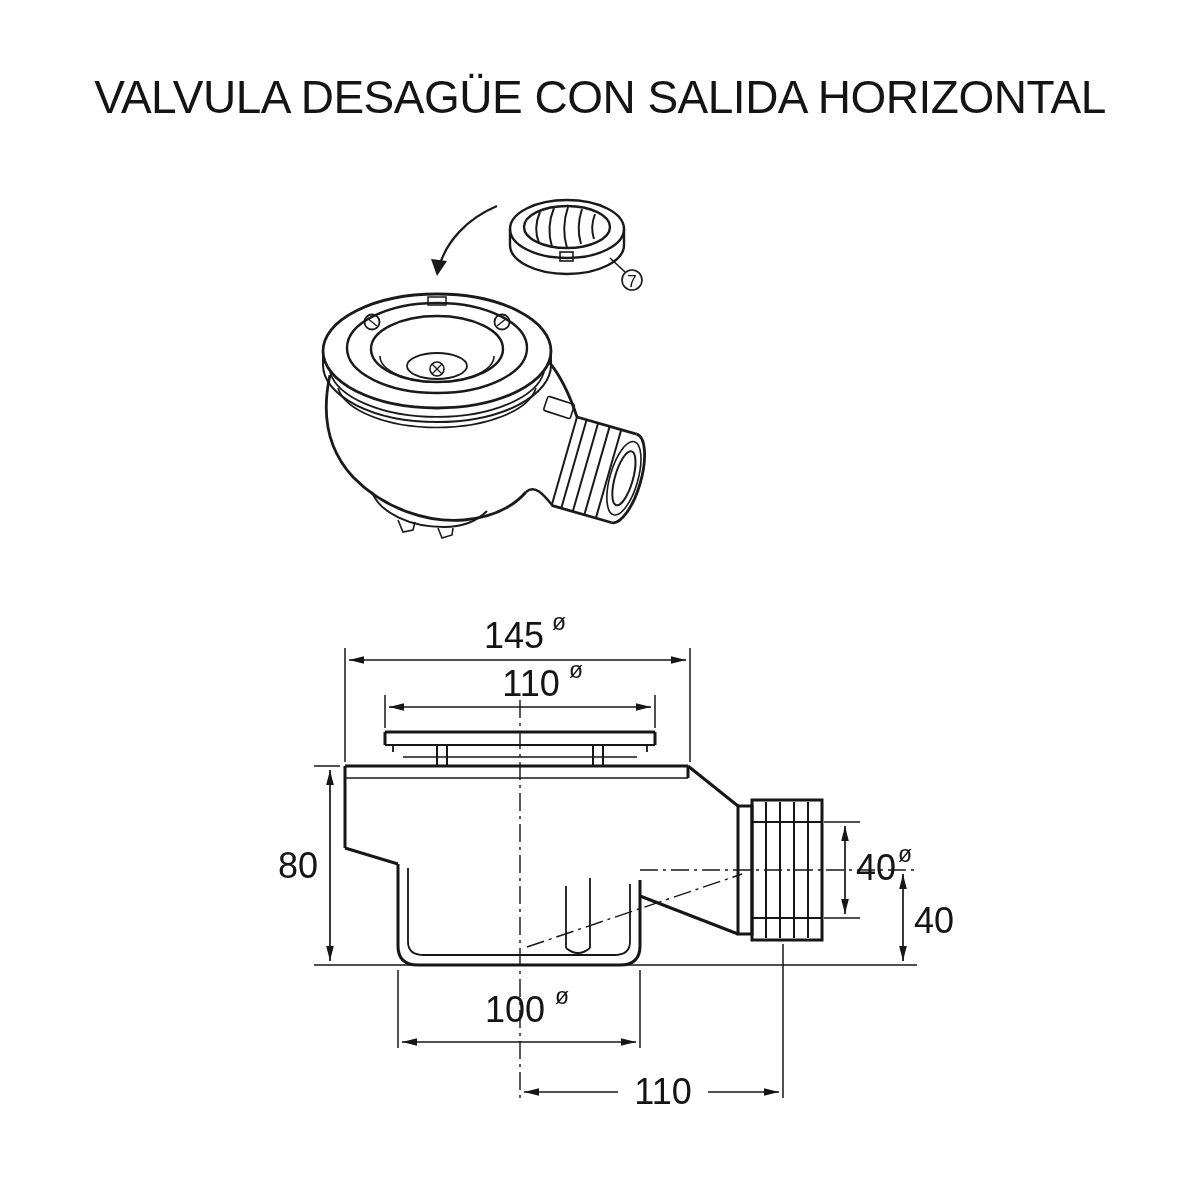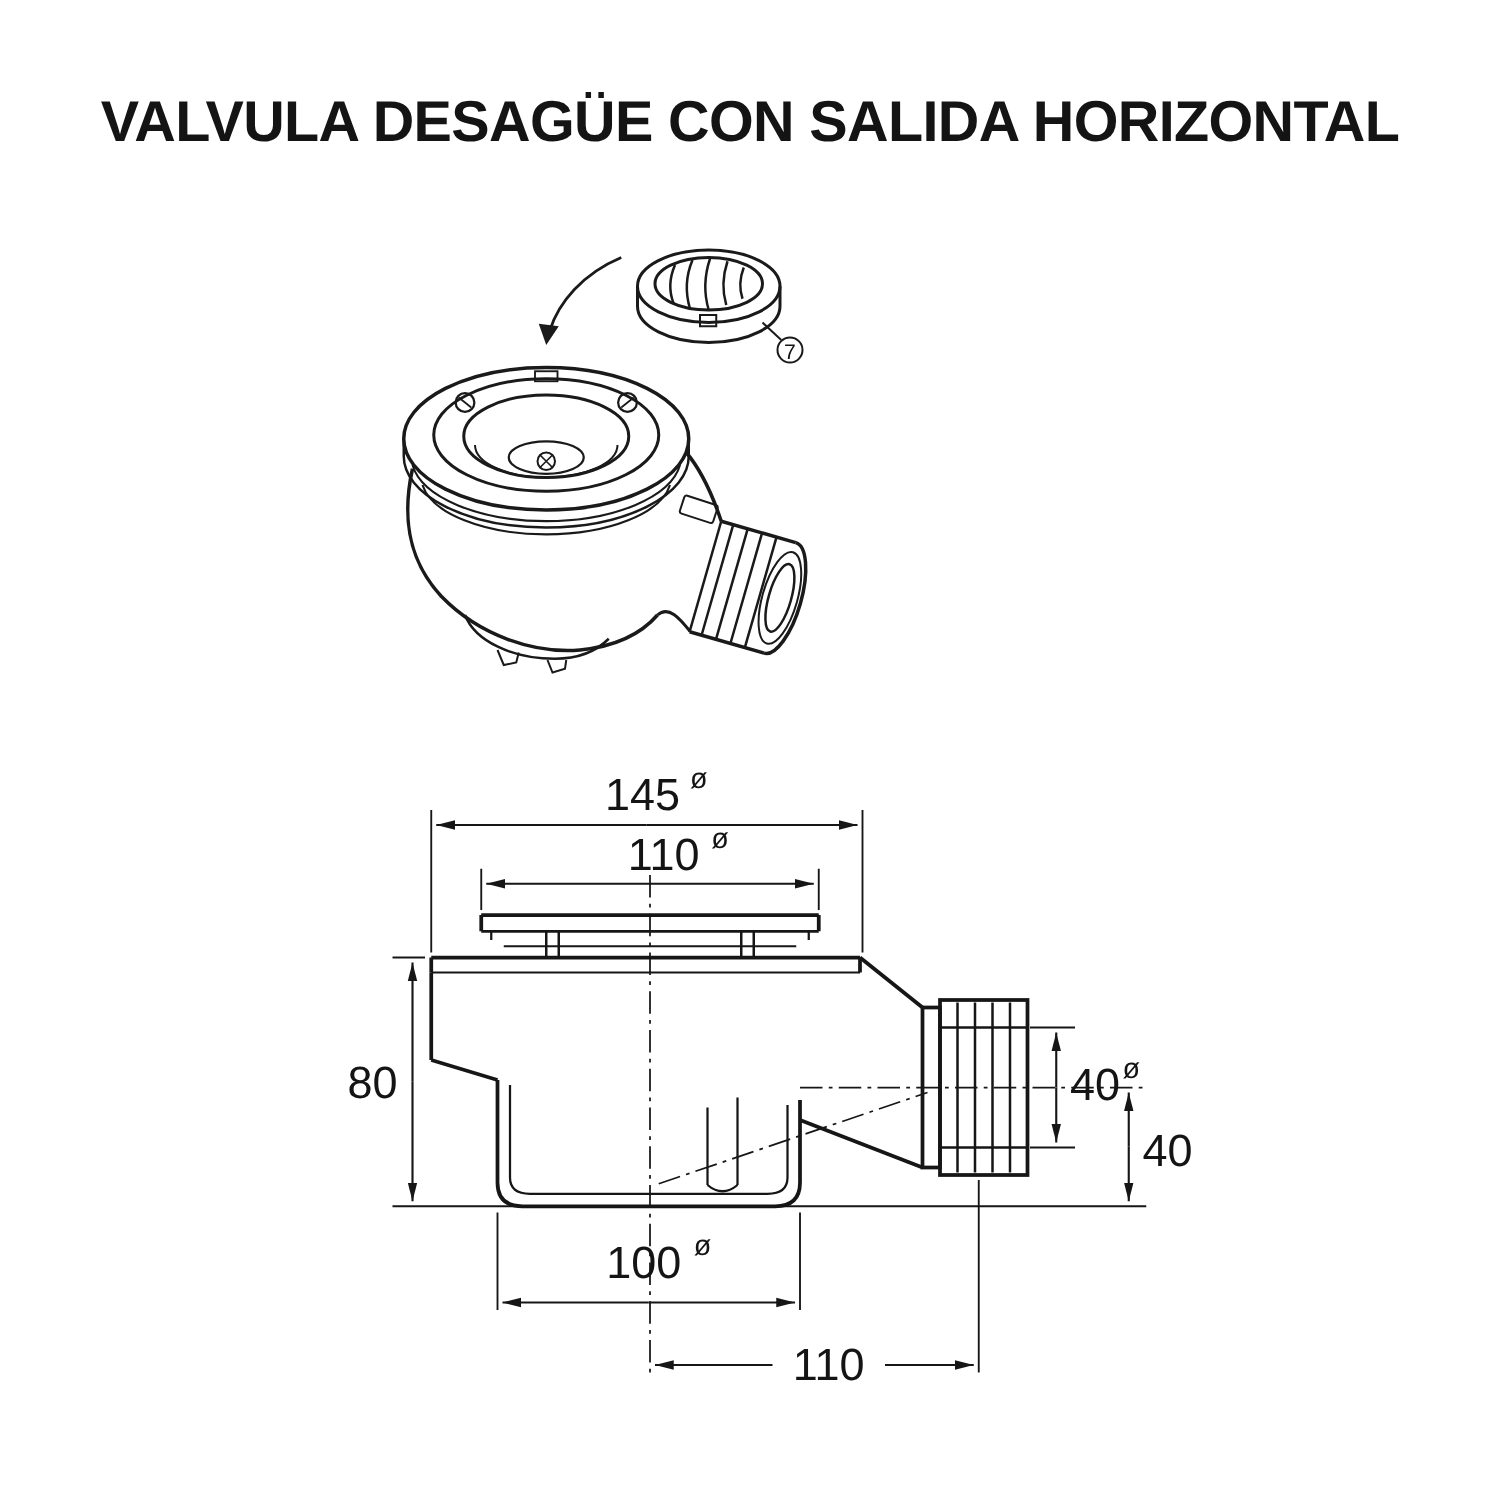--- a/index.html
+++ b/index.html
@@ -16,21 +16,21 @@
     overflow: hidden;
   }
   .title {
     position: absolute;
     top: 70px;
     left: 0;
     width: 100%;
     margin: 0;
     text-align: center;
     font-size: 46px;
-    font-weight: 700;
+    font-weight: 400;
     letter-spacing: -0.5px;
     color: #141414;
     font-family: "Liberation Sans", sans-serif;
   }
   svg.drawing {
     position: absolute;
     left: 0;
     top: 0;
   }
   svg.drawing text {

